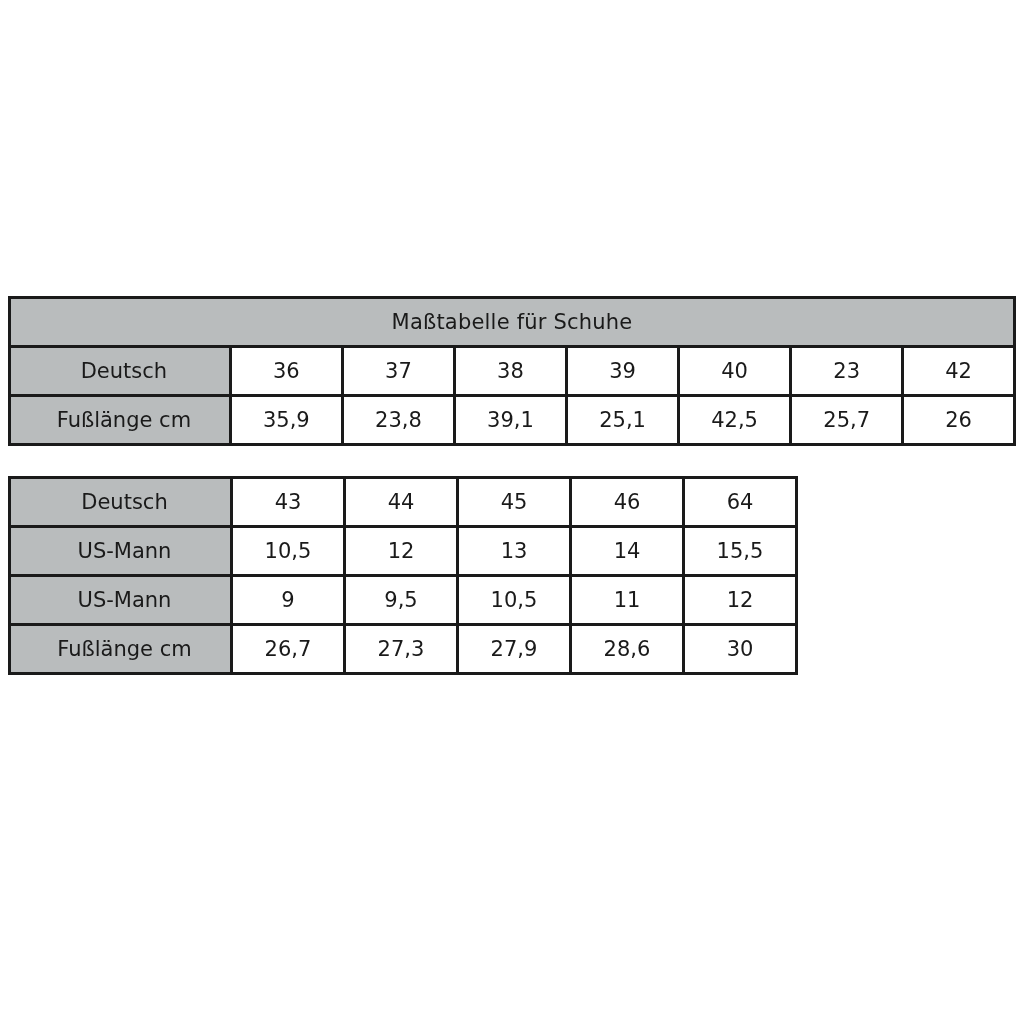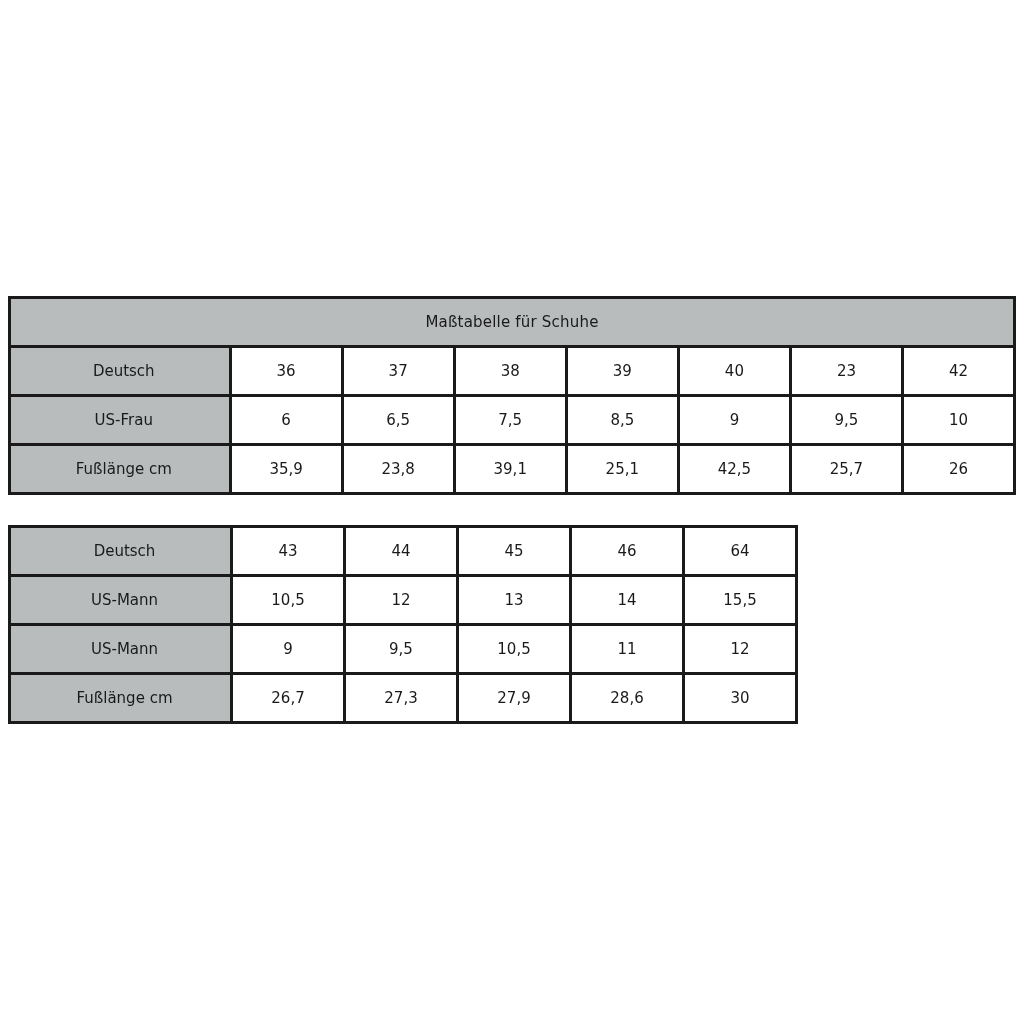--- a/index.html
+++ b/index.html
@@ -26,21 +26,21 @@
   table.size-table {
     border-collapse: collapse;
     table-layout: fixed;
     border: 3px solid #1a1a1a;
   }
 
   table.size-table td,
   table.size-table th {
     border: 3px solid #1a1a1a;
     height: 46px;
-    font-size: 15px;
+    font-size: 21px;
     font-weight: 400;
     padding: 0 6px;
     background: #ffffff;
     text-align: center;
     vertical-align: middle;
     white-space: nowrap;
   }
 
   .title-cell {
     background: #b9bcbd !important;
@@ -89,30 +89,20 @@
         <td class="label-cell">Deutsch</td>
         <td>36</td>
         <td>37</td>
         <td>38</td>
         <td>39</td>
         <td>40</td>
         <td>23</td>
         <td>42</td>
       </tr>
 
-      <tr>
-        <td class="label-cell">US-Frau</td>
-        <td>6</td>
-        <td>6,5</td>
-        <td>7,5</td>
-        <td>8,5</td>
-        <td>9</td>
-        <td>9,5</td>
-        <td>10</td>
-      </tr>
 
 
       <tr>
         <td class="label-cell">Fußlänge cm</td>
         <td>35,9</td>
         <td>23,8</td>
         <td>39,1</td>
         <td>25,1</td>
         <td>42,5</td>
         <td>25,7</td>

